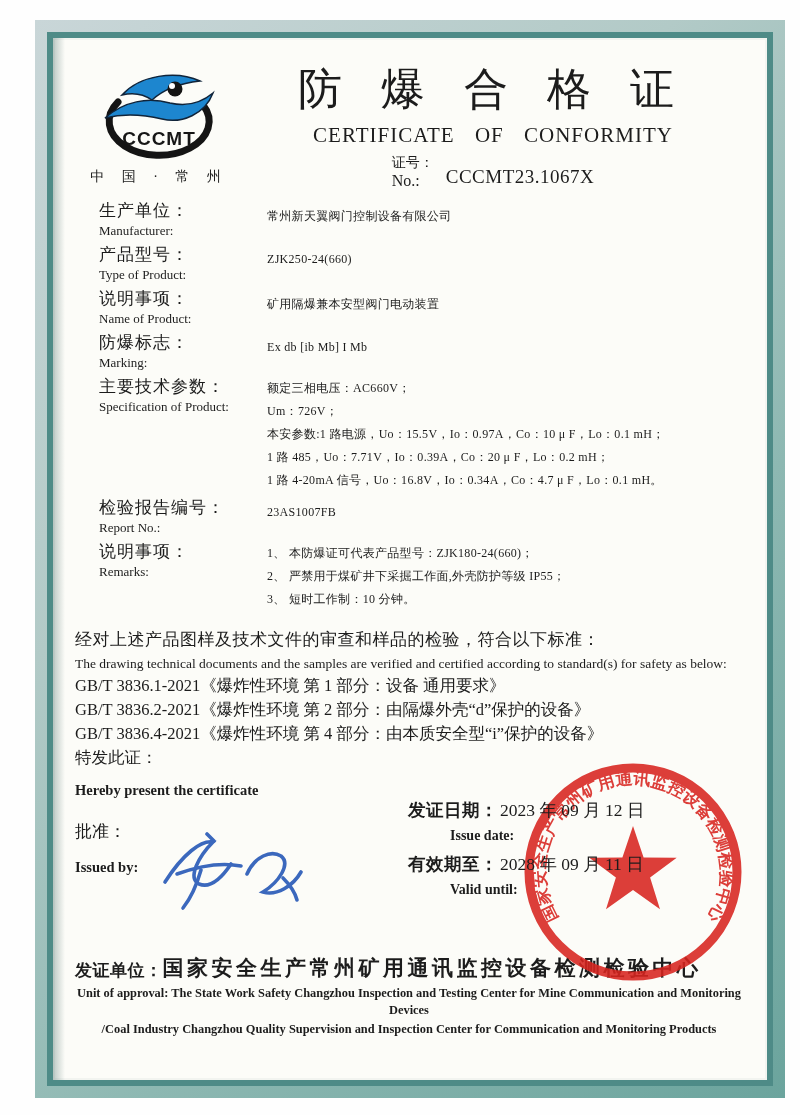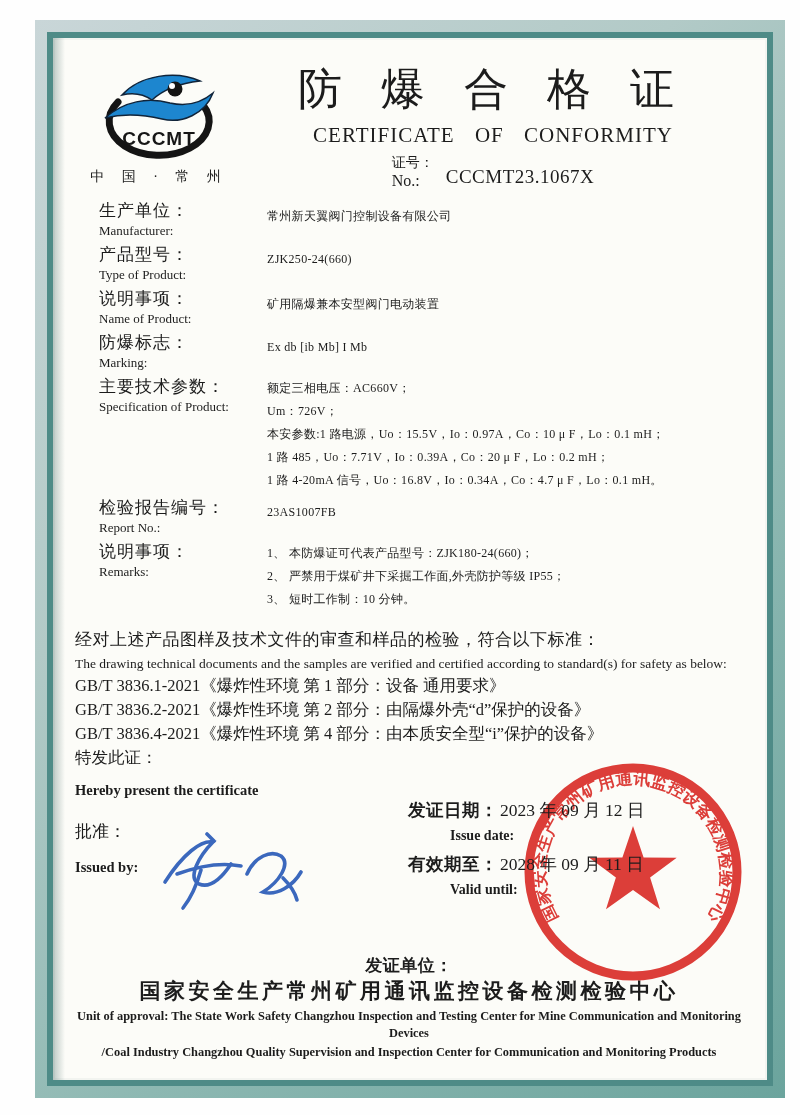--- a/index.html
+++ b/index.html
@@ -56,21 +56,21 @@
   .sig-svg { position:absolute; left:68px; top:38px; z-index:2; }
   .date-col { width:335px; position:relative; padding-top:16px; }
   .stamp-svg { position:absolute; right:-6px; top:-26px; z-index:1; opacity:.88; }
   .date-row { position:relative; z-index:2; display:flex; }
   .date-lbl-cn { font-size:17.5px; font-weight:bold; letter-spacing:.5px; }
   .date-val { font-size:17.5px; margin-left:2px; }
   .date-lbl-en { position:relative; z-index:2; font-size:14px; font-weight:bold; margin:6px 0 8px 42px; }
 
   
   .unit { margin-top:4px; }
-  .unit-cn1 { display:flex; align-items:center;flex-direction:column; }
+  .unit-cn1 { display:flex; align-items:flex-end; }
   .unit-lbl { font-size:17px; font-weight:bold; flex:none; letter-spacing:.5px; }
   .unit-big { font-size:21px; font-weight:bold; letter-spacing:3.5px; white-space:nowrap; }
   .unit-cn2 { margin-left:118px; }
   .unit-en { font-size:12.4px; font-weight:bold; text-align:center; line-height:16.5px; margin-top:3px; }
 </style>
 </head>
 <body>
 
 <div class="frame">
  <div class="frame-inner">

